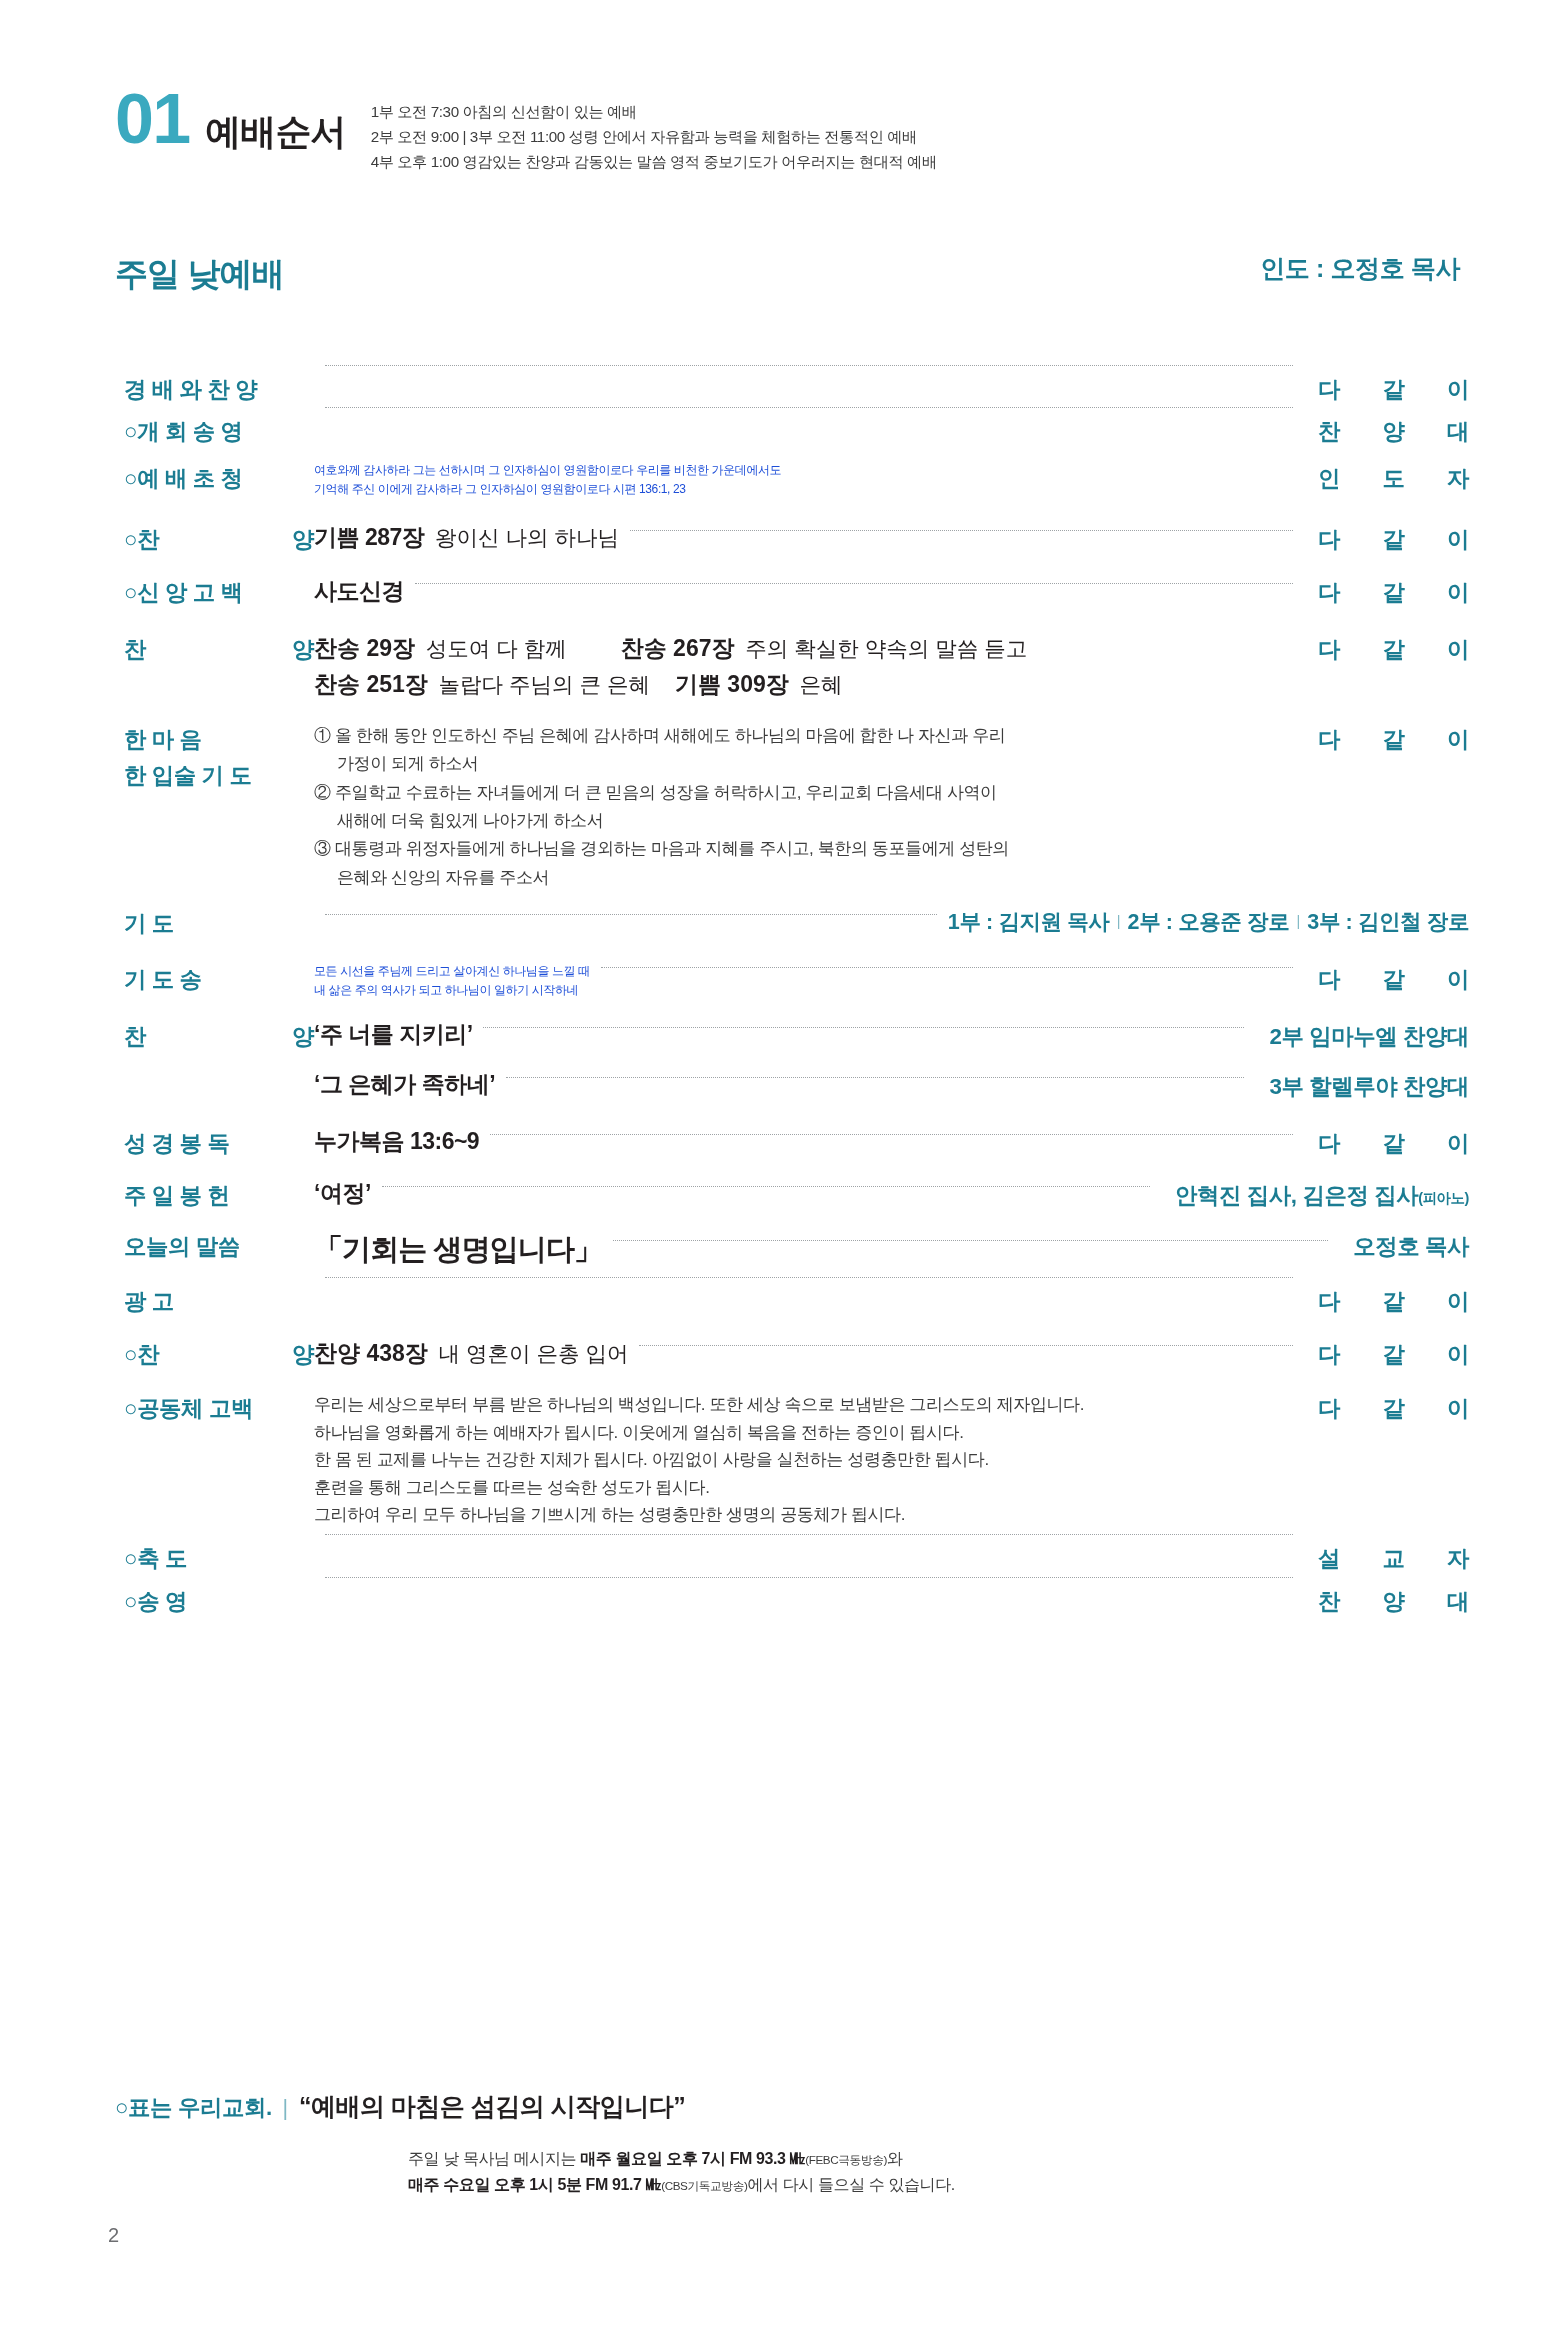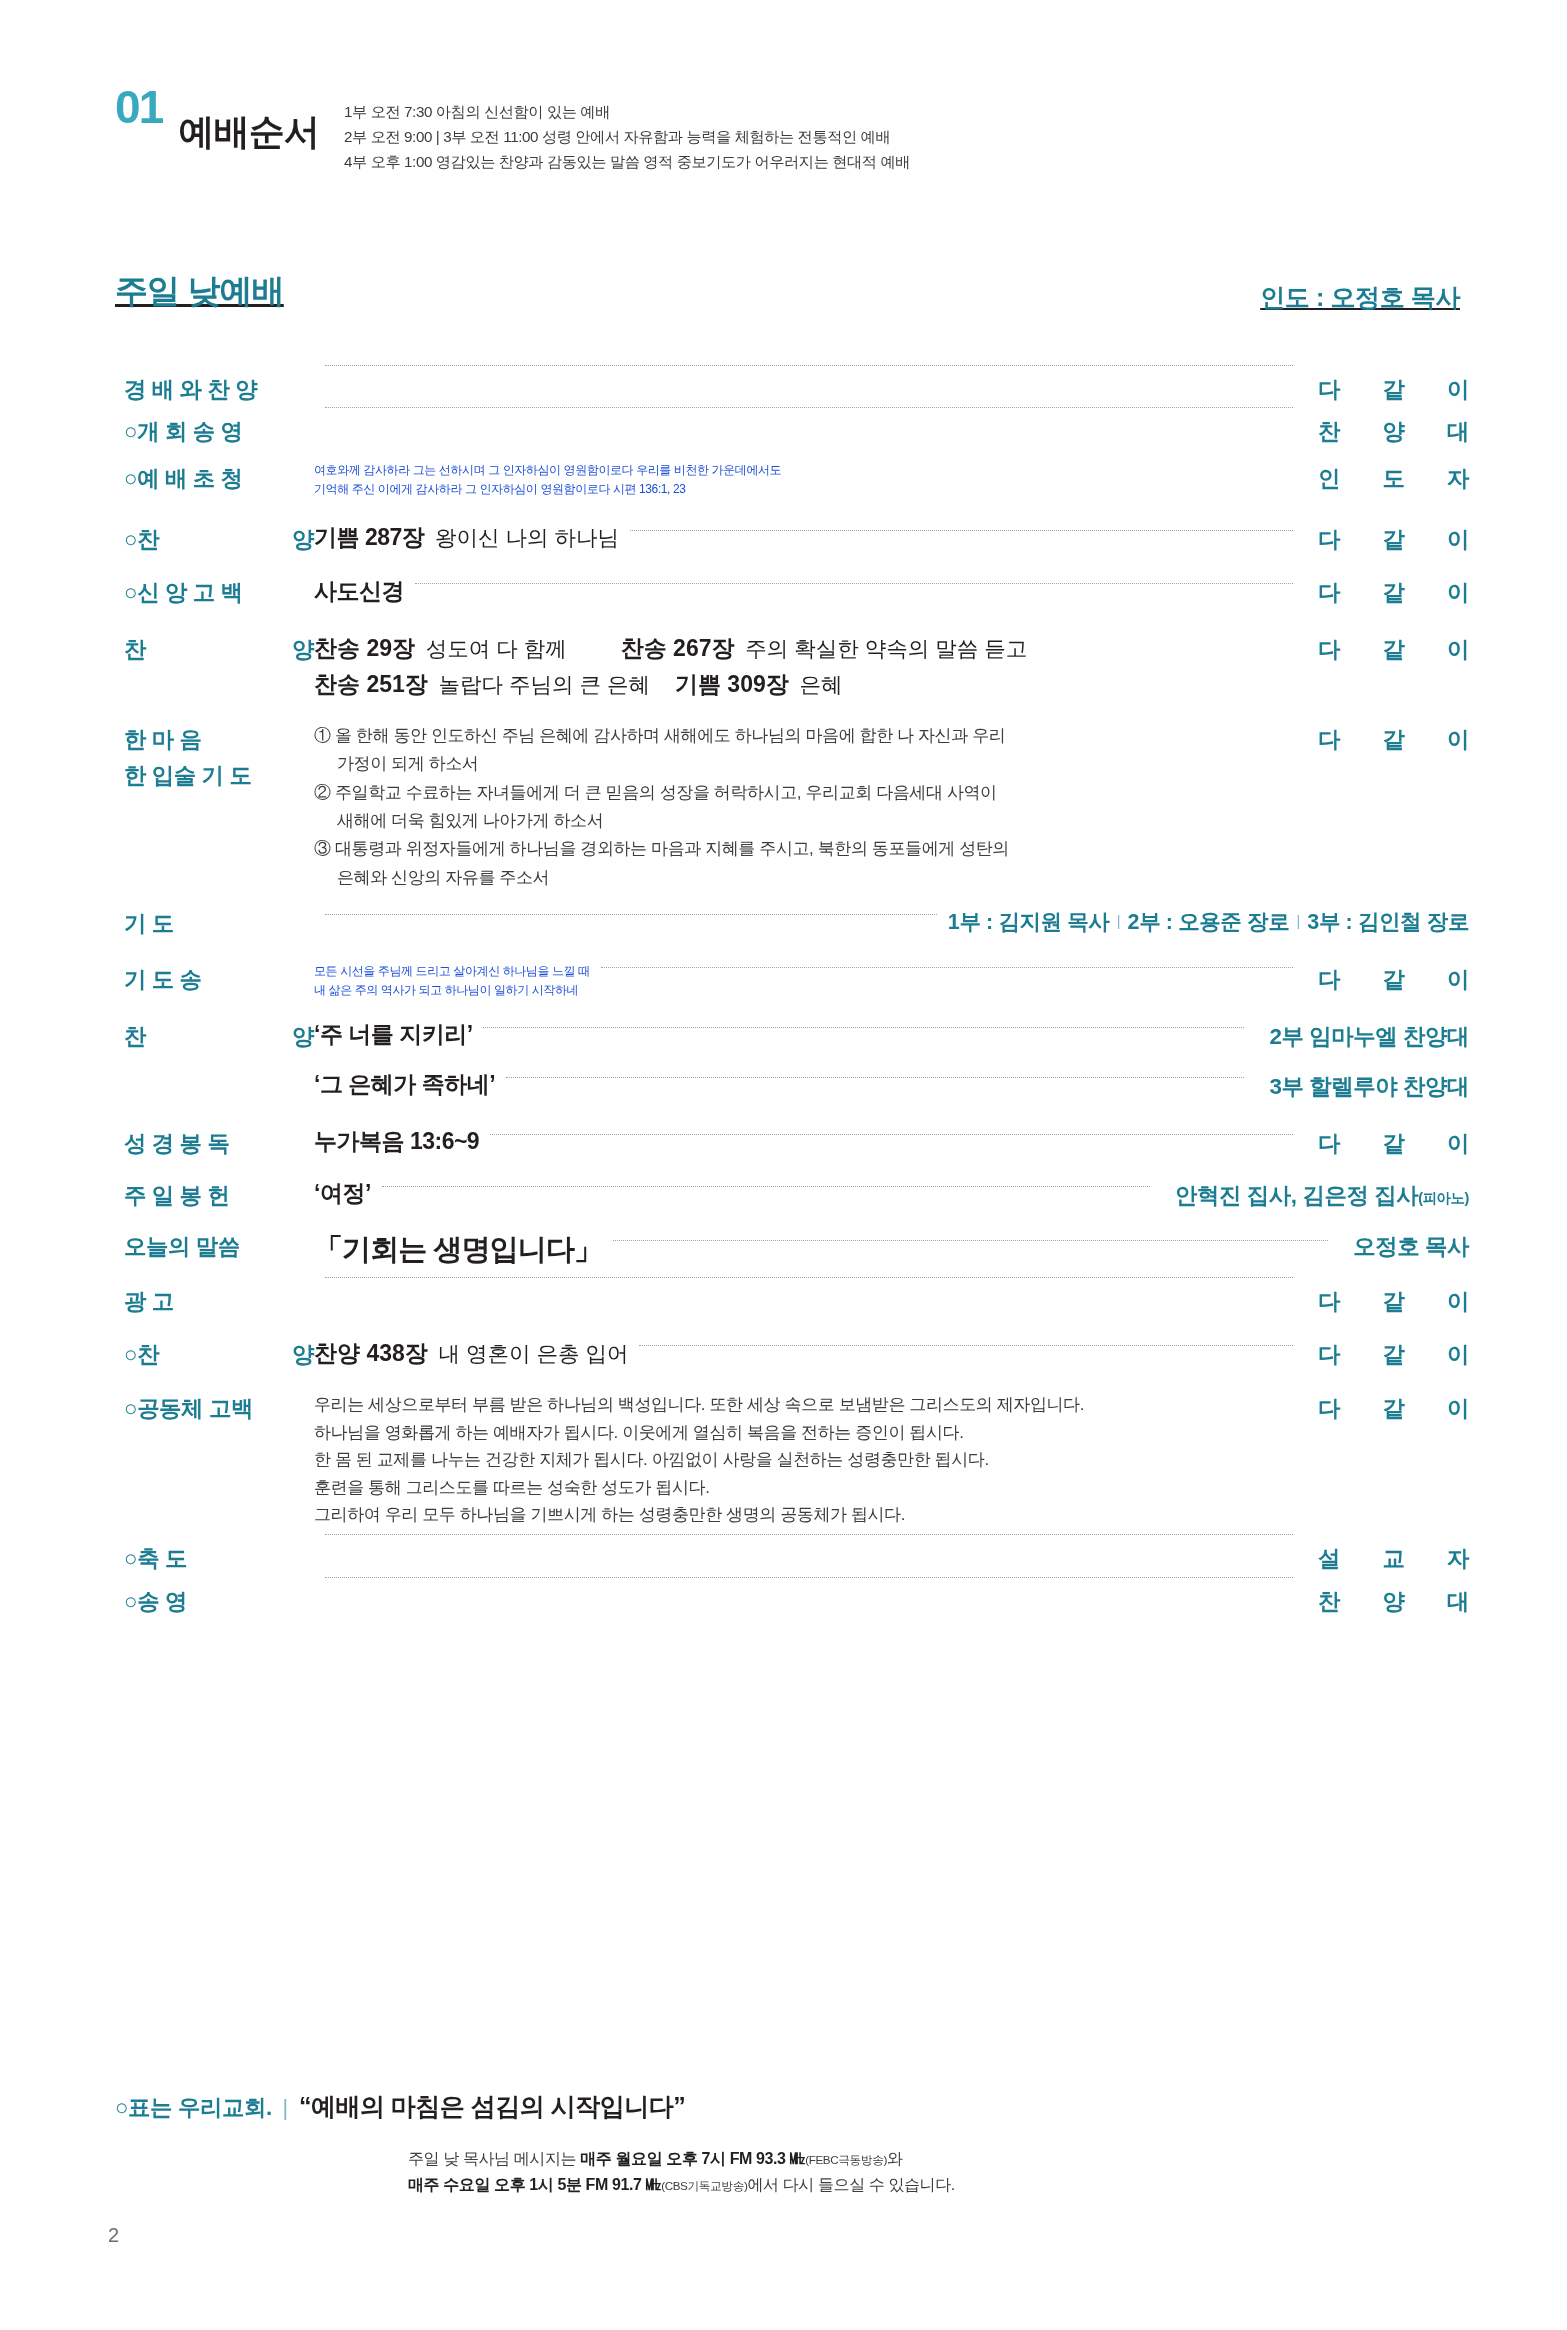--- a/index.html
+++ b/index.html
@@ -25,21 +25,21 @@
   
   .header {
     position: absolute;
     left: 115px;
     top: 86px;
     width: 1345px;
     display: flex;
     align-items: flex-start;
   }
   .hdr-num {
-    font-size: 46px;
+    font-size: 70px;
     font-weight: bold;
     color: #3aa9bf;
     line-height: 0.95;
     letter-spacing: -1.8px;
   }
   .hdr-title {
     font-size: 36px;
     font-weight: bold;
     color: #231f20;
     margin-left: 16px;
@@ -52,26 +52,25 @@
     font-size: 15.2px;
     line-height: 1.62;
     color: #3c3c3c;
     letter-spacing: -0.4px;
   }
 
   
   .service-row {
     position: absolute;
     left: 115px;
-    top: 269px;
+    top: 252px;
     width: 1345px;
     display: flex;
     justify-content: space-between;
-    align-items: flex-end;
-    text-decoration: underline;
+    align-items: flex-start;
   }
   .service-title {
     font-size: 33px;
     font-weight: bold;
     color: #1b7c92;
     letter-spacing: -0.9px;
   }
   .service-leader {
     font-size: 25px;
     font-weight: bold;

